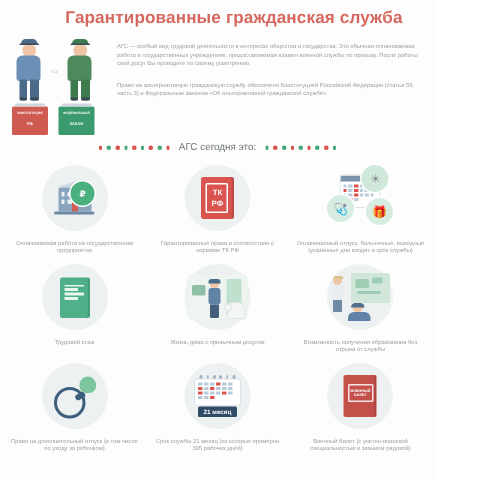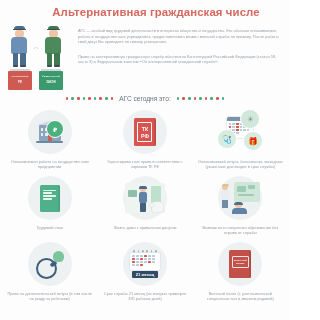--- a/index.html
+++ b/index.html
@@ -199,21 +199,21 @@
     width:15px;color:#fff;font-size:2.5px;line-height:3.3px;font-weight:bold;
     text-align:center;border:.6px solid rgba(255,255,255,.85);border-radius:1px;padding:1.5px 0;
   }
 </style>
 </head>
 <body>
 
 <div class="page">
 
   <div class="header">
-    <div class="title">Альтернативная гражданская числе</div>
+    <div class="title">Гарантированные гражданская служба</div>
 
     <div class="head-body">
 
       <div class="head-left">
         <div class="people">
 
           <div class="fig blue">
             <div class="cap" style="background:#4a6b8a;"></div>
             <div class="face"></div>
             <div class="torso" style="background:#6b8fb5;"></div>

